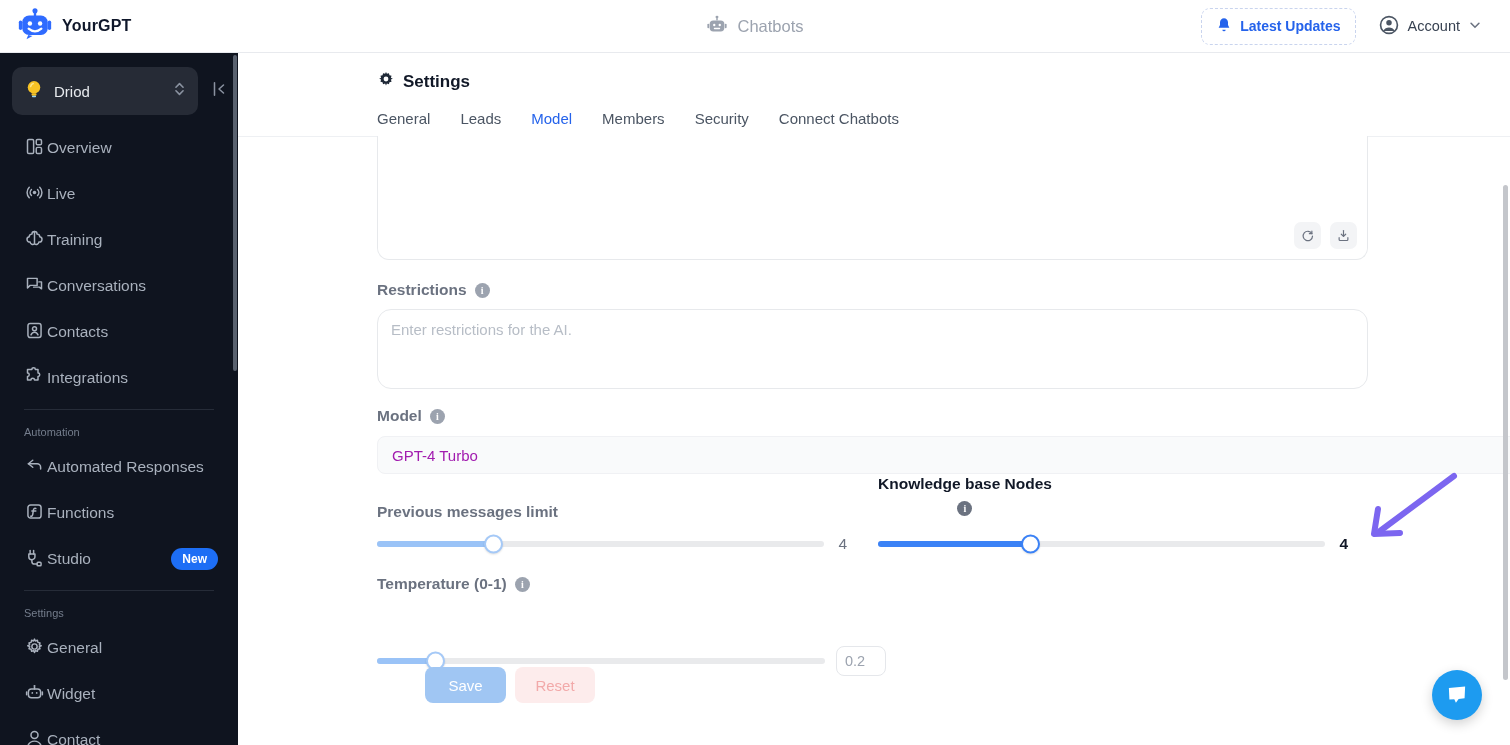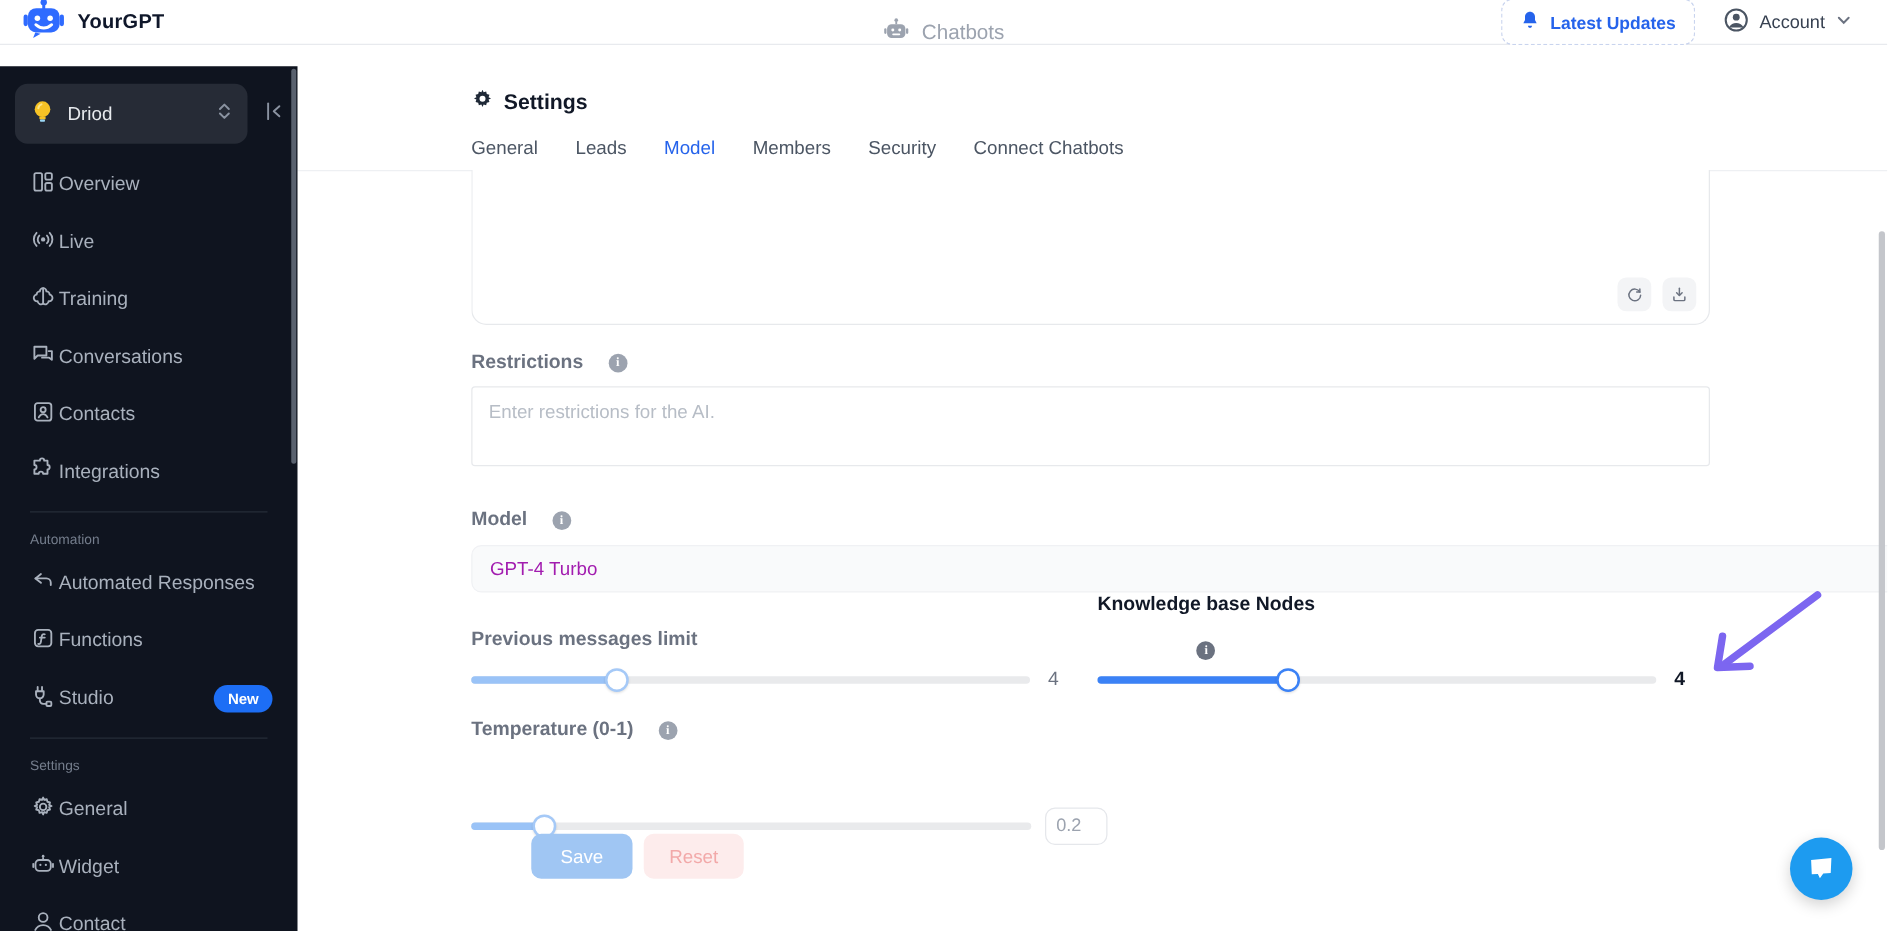--- a/index.html
+++ b/index.html
@@ -1,21 +1,21 @@
 <!DOCTYPE html>
 <html><head>
 <meta charset="utf-8">
 <style>
   * { margin:0; padding:0; box-sizing:border-box; }
   html,body { width:1510px; height:745px; overflow:hidden; }
   body { font-family:"Liberation Sans", sans-serif; background:#fff; }
   .app { position:relative; width:1510px; height:745px; overflow:hidden; background:#fff; }
 
   
-  .topbar { position:absolute; left:0; top:0; width:1510px; height:36px; background:#fff;
+  .topbar { position:absolute; left:0; top:0; width:1510px; height:53px; background:#fff;
             border-bottom:1px solid #e8eaee; display:flex; align-items:center; z-index:30; }
   .brand { display:flex; align-items:center; gap:10px; padding-left:18px; }
   .brand-name { font-size:16px; font-weight:700; color:#0f172a; letter-spacing:.2px; }
   .center-title { position:absolute; left:0; right:0; top:0; height:53px; display:flex;
                   align-items:center; justify-content:center; gap:9px; color:#9ca3af;
                   font-size:16.5px; pointer-events:none; }
   .topbar-right { margin-left:auto; display:flex; align-items:center; gap:22px; padding-right:28px; }
   .updates-btn { display:flex; align-items:center; gap:8px; border:1px dashed #c9d4ee;
                  border-radius:9px; padding:8px 14px; background:#fff; cursor:pointer;
                  color:#2563eb; font-size:14px; font-weight:600; }
@@ -44,29 +44,29 @@
   .tab { font-size:15px; color:#4b5563; padding-bottom:11px; cursor:pointer; border-bottom:2.5px solid transparent; }
   .tab.active { color:#2563eb; border-bottom-color:#2563eb; }
   .main-sep { position:absolute; left:238px; right:0; top:136px; height:1px; background:#eef0f3; }
 
   .cut-box { position:absolute; left:377px; top:136px; width:991px; height:124px;
              border:1px solid #e7e9ec; border-top:none; border-radius:0 0 12px 12px; background:#fff; }
   .cut-box-actions { position:absolute; right:10px; bottom:10px; display:flex; gap:9px; }
   .icon-btn { width:27px; height:27px; border-radius:7px; background:#f3f4f6; display:flex;
               align-items:center; justify-content:center; color:#6b7280; cursor:pointer; border:none; }
 
-  .field-label { position:absolute; display:flex; align-items:center; gap:20px;
+  .field-label { position:absolute; display:flex; align-items:center; gap:8px;
                  font-size:15.5px; font-weight:600; color:#6b7280; }
   .info-dot { width:15px; height:15px; border-radius:50%; background:#9ca3af; color:#fff;
               font-size:10px; font-weight:700; display:inline-flex; align-items:center;
               justify-content:center; font-family:"Liberation Serif", serif; }
   .info-dot.dark { background:#6b7280; }
 
-  .restrictions-input { position:absolute; left:377px; top:309px; width:991px; height:64px;
-                        border:1px solid #e7e9ec; border-radius:3px; resize:none; padding:11px 13px;
+  .restrictions-input { position:absolute; left:377px; top:309px; width:991px; height:80px;
+                        border:1px solid #e7e9ec; border-radius:14px; resize:none; padding:11px 13px;
                         font-family:"Liberation Sans", sans-serif; font-size:15px; color:#374151; outline:none; }
   .restrictions-input::placeholder { color:#b7bdc6; }
 
   .model-select { position:absolute; left:377px; top:436px; width:1177px; height:38px;
                   background:#f9fafb; border:1px solid #f0f1f4; border-radius:8px; display:flex;
                   align-items:center; padding:0 14px; color:#a21caf; font-size:15px; cursor:pointer; }
   .model-select .chev { margin-left:auto; color:#9ca3af; }
 
   .slider-row { position:absolute; display:flex; align-items:center; gap:11px; }
   .track { position:relative; flex:1; height:6px; background:#e9eaec; border-radius:3px; cursor:pointer; }

